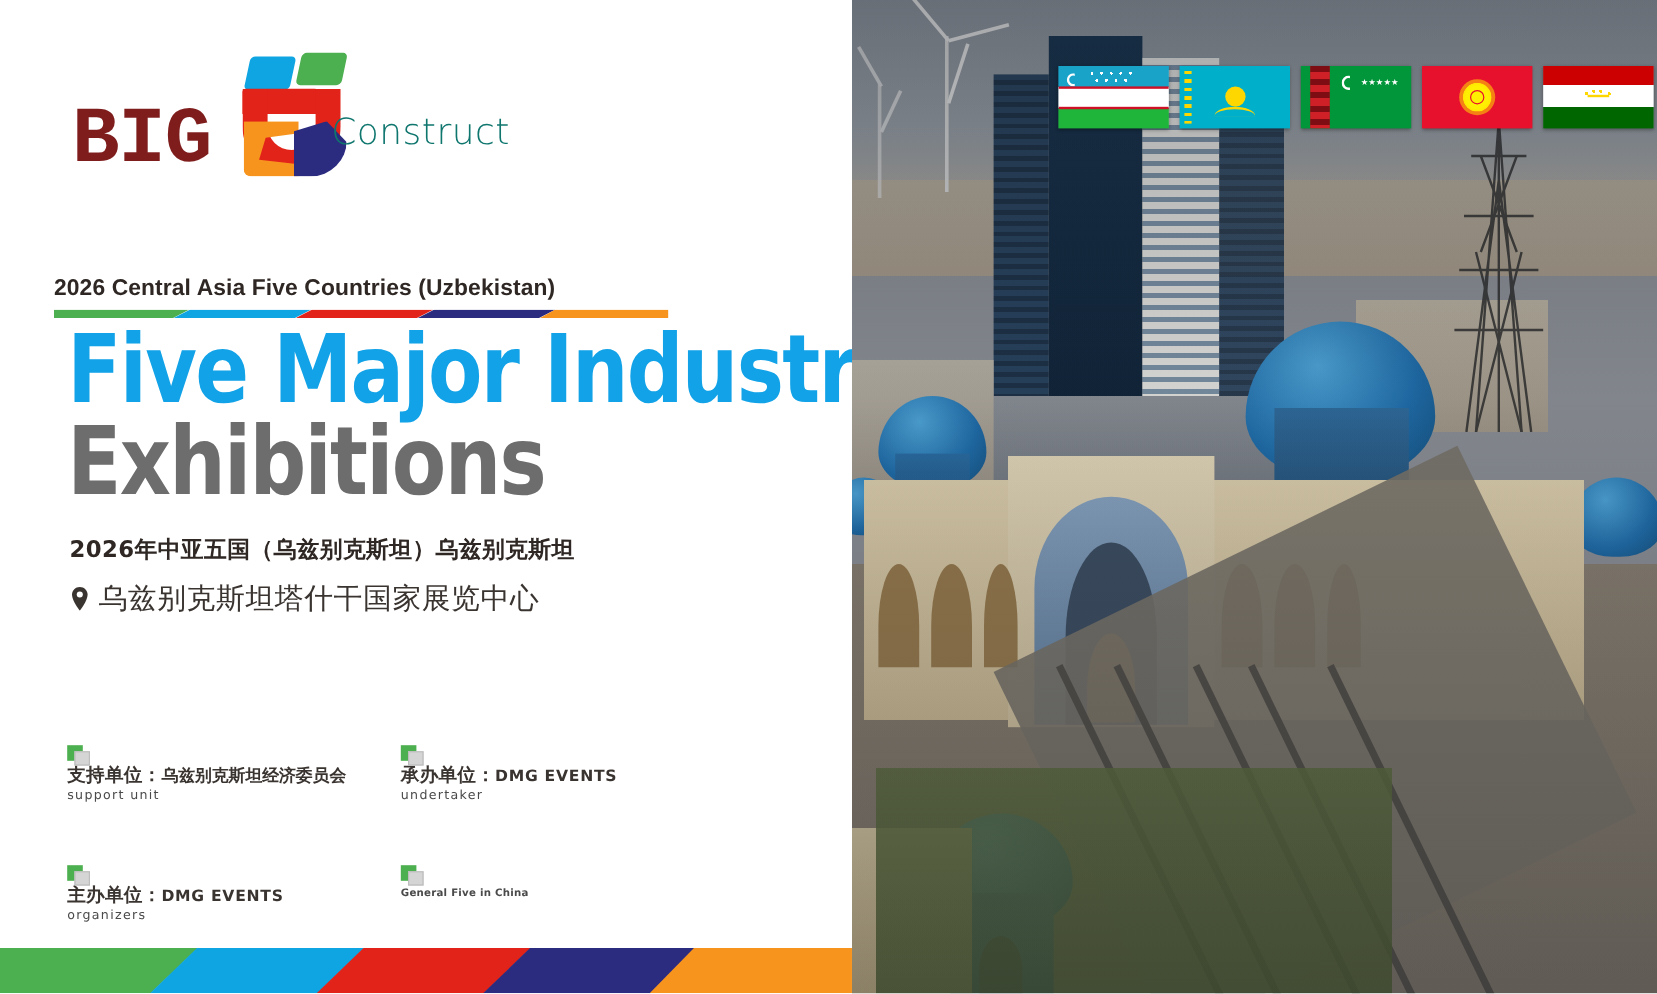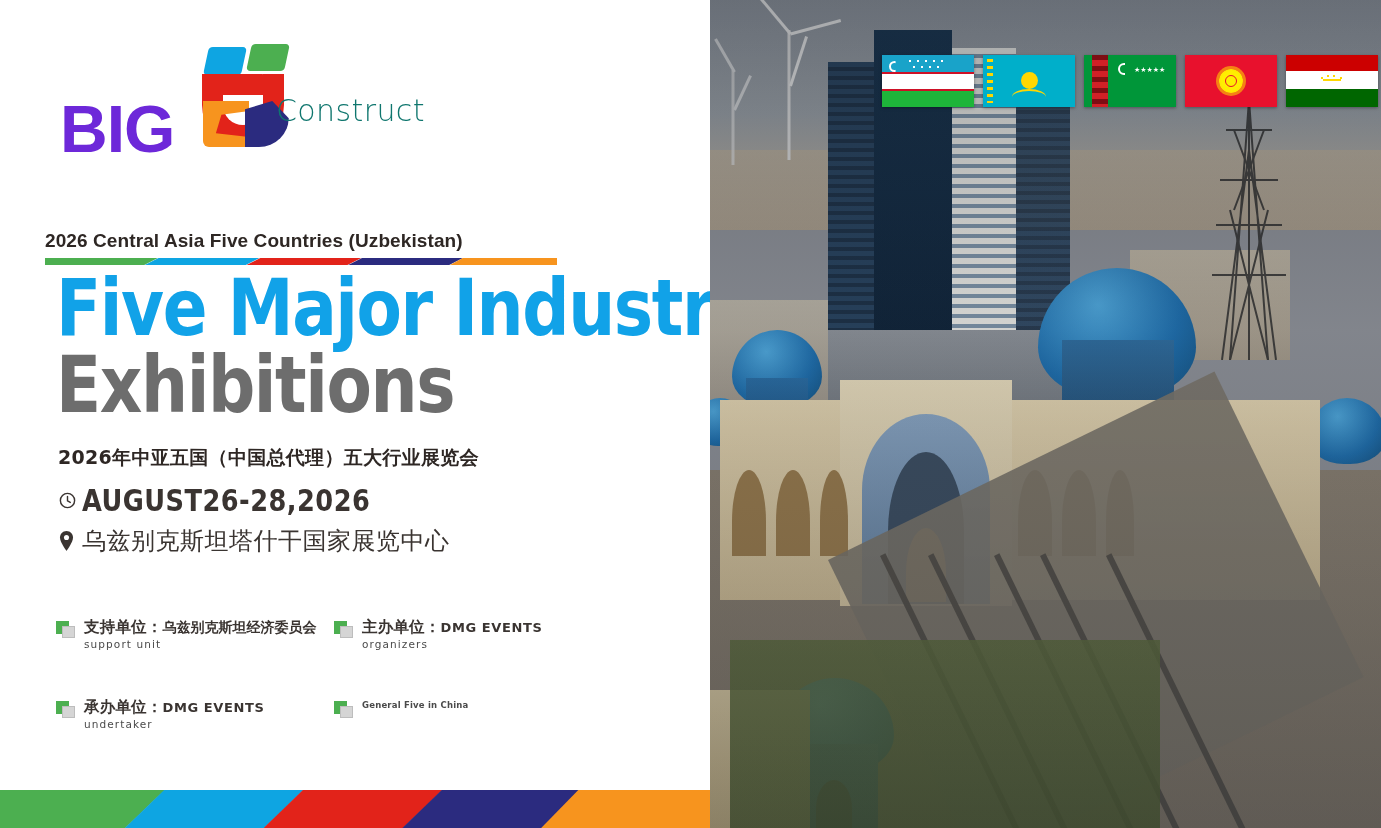--- a/index.html
+++ b/index.html
@@ -8,23 +8,23 @@
     font-family:"Liberation Sans","DejaVu Sans",sans-serif;
     background:#ffffff; position:relative;
   }
   #poster { position:relative; width:1381px; height:828px; background:#fff; overflow:hidden; }
 
   
   .left-panel { position:absolute; left:0; top:0; width:710px; height:828px; background:#fff; }
 
   
   .logo { position:absolute; left:60px; top:72px; height:92px; }
-  .logo-big { position:absolute; left:0; top:24px; font-size:66px; font-weight:bold;
-              letter-spacing:-1px; color:#6d28d9; line-height:1;
-              font-family:Liberation Sans, sans-serif; }
+  .logo-big { position:absolute; left:0; top:12px; font-size:66px; font-weight:bold;
+              letter-spacing:-1px; color:#7f1d1d; line-height:1;
+              font-family:Liberation Mono, monospace; }
   .logo-five { position:absolute; left:142px; top:-29px; width:88px; height:112px; }
   .lf-blue  { position:absolute; left:4px; top:4px; width:38px; height:28px;
               background:#0ea5e2; transform:skewX(-12deg); border-radius:4px; }
   .lf-green { position:absolute; left:47px; top:1px; width:38px; height:27px;
               background:#4caf50; transform:skewX(-12deg); border-radius:4px; }
   .lf-red   { position:absolute; left:0px; top:31px; width:82px; height:72px;
               border:21px solid #e2231a; border-radius:0 0 42px 42px;
               border-top:none; border-left:21px solid #e2231a; }
   .lf-redtop{ position:absolute; left:0px; top:31px; width:70px; height:21px;
               background:#e2231a; border-radius:3px 10px 0 0; }
@@ -76,21 +76,21 @@
               align-items:center; justify-content:flex-start; }
   .info-date { font-family:"DejaVu Sans Condensed","Liberation Sans Narrow","Liberation Sans",sans-serif;
                font-size:30px; font-weight:bold; color:#3a3431; letter-spacing:.5px;
                transform:scaleX(.95); transform-origin:left center; }
   .info-venue { font-size:24px; color:#3a3431; letter-spacing:.5px;
                 font-family:"DejaVu Sans","Liberation Sans",sans-serif; }
 
   
   .partners { position:absolute; left:56px; top:618px; width:600px;
               display:grid; grid-template-columns:278px 290px; row-gap:48px; }
-  .p-item { display:flex; align-items:flex-start; }
+  .p-item { display:flex; align-items:flex-start;flex-direction:column; }
   .p-flag { position:relative; width:19px; height:17px; margin-top:3px;
             margin-right:9px; flex:none; }
   .p-flag i { position:absolute; display:block; }
   .p-flag i.g { left:0; top:0; width:13px; height:13px; background:#4caf50; }
   .p-flag i.s { left:6px; top:5px; width:13px; height:12px; background:#d5d5d5;
                 border:1px solid #bdbdbd; }
   .p-body { line-height:1.08; }
   .p-line { white-space:nowrap; }
   .p-cn { font-size:15.5px; font-weight:bold; color:#3a3431; letter-spacing:.2px;
           font-family:"DejaVu Sans","Liberation Sans",sans-serif; }
@@ -256,32 +256,23 @@
         <span></span>
         <span></span>
       </div>
     </div>
 
     <div class="headline">
       <div class="hl-line hl-1">Five Major Industry</div>
       <div class="hl-line hl-2">Exhibitions</div>
     </div>
 
-    <div class="cn-sub">2026年中亚五国（中国总代理）五大行业展览会</div>
+    <div class="cn-sub">2026年中亚五国（乌兹别克斯坦）乌兹别克斯坦</div>
 
     <div class="info">
-      <div class="info-row">
-        <span class="info-ico">
-          <svg width="19" height="19" viewBox="0 0 24 24" fill="none" stroke="#3a3431" stroke-width="1.8">
-            <circle cx="12" cy="12" r="9"></circle>
-            <path d="M12 7v5.5l3.5 2" stroke-linecap="round"></path>
-          </svg>
-        </span>
-        <span class="info-date">AUGUST26-28,2026</span>
-      </div>
       <div class="info-row">
         <span class="info-ico">
           <svg width="17" height="20" viewBox="0 0 24 28" fill="#3a3431">
             <path d="M12 0C6.9 0 2.8 4.1 2.8 9.2c0 6.9 9.2 18.8 9.2 18.8s9.2-11.9 9.2-18.8C21.2 4.1 17.1 0 12 0z"></path>
             <circle cx="12" cy="9" r="3.6" fill="#ffffff"></circle>
           </svg>
         </span>
         <span class="info-venue">乌兹别克斯坦塔什干国家展览中心</span>
       </div>
     </div>
@@ -301,36 +292,36 @@
         </span>
       </div>
 
       <div class="p-item">
         <span class="p-flag">
             <i class="g"></i>
             <i class="s"></i>
           </span>
         <span class="p-body">
           <span class="p-line">
-            <span class="p-cn">主办单位：</span><span class="p-val">DMG EVENTS</span>
-          </span>
-          <span class="p-en" style="display:block">organizers</span>
+            <span class="p-cn">承办单位：</span><span class="p-val">DMG EVENTS</span>
+          </span>
+          <span class="p-en" style="display:block">undertaker</span>
         </span>
       </div>
 
       <div class="p-item">
         <span class="p-flag">
             <i class="g"></i>
             <i class="s"></i>
           </span>
         <span class="p-body">
           <span class="p-line">
-            <span class="p-cn">承办单位：</span><span class="p-val">DMG EVENTS</span>
-          </span>
-          <span class="p-en" style="display:block">undertaker</span>
+            <span class="p-cn">主办单位：</span><span class="p-val">DMG EVENTS</span>
+          </span>
+          <span class="p-en" style="display:block">organizers</span>
         </span>
       </div>
 
       <div class="p-item">
         <span class="p-flag">
             <i class="g"></i>
             <i class="s"></i>
           </span>
         <span class="p-body">
           <span class="p-en tiny" style="display:block">General Five in China</span>

